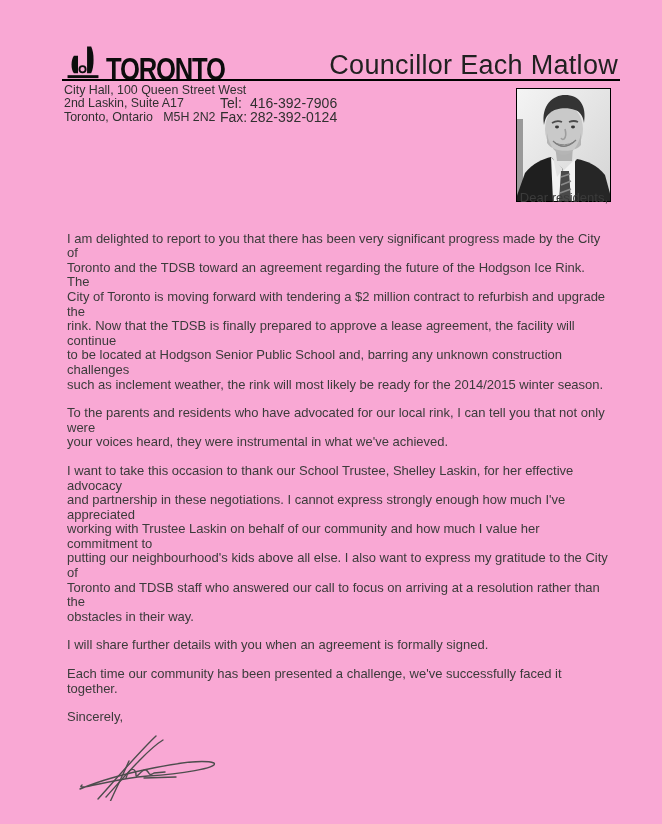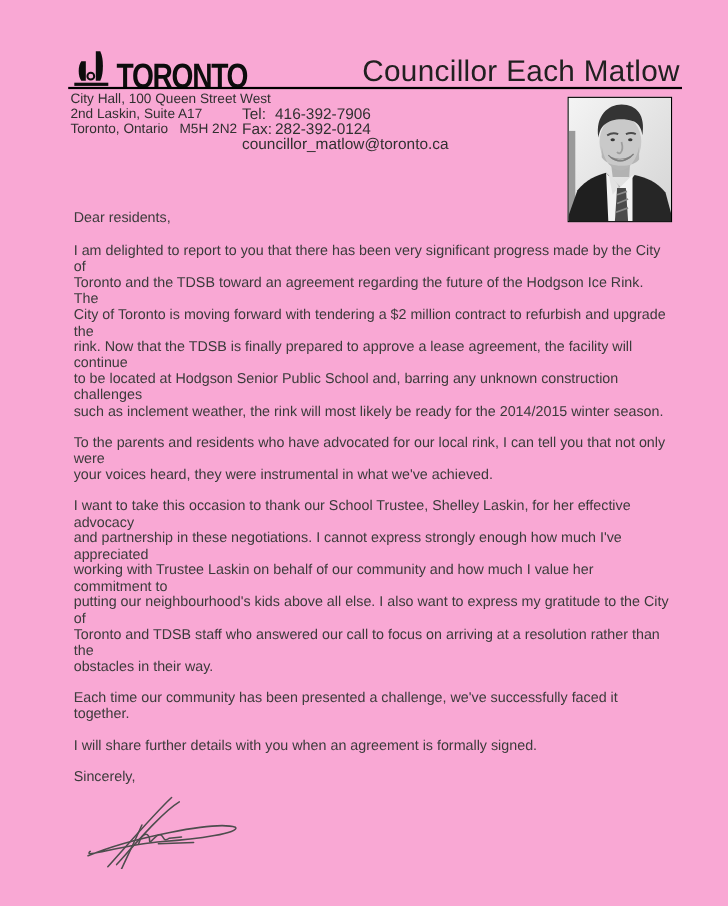--- a/index.html
+++ b/index.html
@@ -30,21 +30,21 @@
     position:absolute; left:516px; top:88px; width:93px; height:112px;
     border:1px solid #000; background:#eee;
   }
   .photo svg { display:block; }
   
   .letter {
     position:absolute; left:67px; top:191px; width:541px;
     font-size:13px; line-height:14.6px; color:#3b3b3b;
   }
   .date { margin-bottom:23px; }
-  .salutation { margin-bottom:15px; }
+  .salutation { margin-bottom:26px;text-align:right; }
   .para { margin:0 0 14px 0; white-space:pre-line; }
   .closing { margin-bottom:4px; }
   .signature { display:block; margin:2px 0 0 1px; }
 </style>
 </head>
 <body>
 
 <div class="page">
 
   <div class="logo">
@@ -63,21 +63,20 @@
 
   <div class="address">
     <div>City Hall, 100 Queen Street West</div>
     <div>2nd Laskin, Suite A17</div>
     <div class="ws-pre">Toronto, Ontario   M5H 2N2</div>
   </div>
 
   <div class="contact">
     <div><span class="lbl">Tel:</span><span>416-392-7906</span></div>
     <div><span class="lbl">Fax:</span><span>282-392-0124</span></div>
-    <div>councillor_matlow@toronto.ca</div>
   </div>
 
   <div class="photo">
     <svg width="93" height="112" viewBox="0 0 93 112">
       <defs>
         <linearGradient id="bgg" x1="0" y1="0" x2="1" y2="1">
           <stop offset="0" stop-color="#f4f4f4"></stop>
             <stop offset="1" stop-color="#d4d4d4"></stop>
         </linearGradient>
       </defs>
@@ -121,22 +120,22 @@
 to be located at Hodgson Senior Public School and, barring any unknown construction challenges
 such as inclement weather, the rink will most likely be ready for the 2014/2015 winter season.</p>
     <p class="para">To the parents and residents who have advocated for our local rink, I can tell you that not only were
 your voices heard, they were instrumental in what we've achieved.</p>
     <p class="para">I want to take this occasion to thank our School Trustee, Shelley Laskin, for her effective advocacy
 and partnership in these negotiations. I cannot express strongly enough how much I've appreciated
 working with Trustee Laskin on behalf of our community and how much I value her commitment to
 putting our neighbourhood's kids above all else. I also want to express my gratitude to the City of
 Toronto and TDSB staff who answered our call to focus on arriving at a resolution rather than the
 obstacles in their way.</p>
+    <p class="para">I will share further details with you when an agreement is formally signed.</p>
     <p class="para">Each time our community has been presented a challenge, we've successfully faced it together.</p>
-    <p class="para">I will share further details with you when an agreement is formally signed.</p>
 
     <div class="closing">Sincerely,</div>
 
     <svg class="signature" width="160" height="72" viewBox="0 0 160 72">
       <g fill="none" stroke="#4d4d4d" stroke-width="1.4" stroke-linecap="round">
         <path d="M12,60 C50,44 128,28 146,34 C151,39 112,45 80,47 C42,50 6,63 14,56"></path>
         <path d="M30,70 C48,50 72,22 88,7"></path>
         <path d="M38,68 C56,48 80,20 95,11"></path>
         <path d="M61,32 C53,50 45,66 37,84"></path>
         <path d="M58,49 C62,37 68,39 68,46 C68,51 74,39 78,41 C82,43 80,48 86,44 L97,43"></path>

